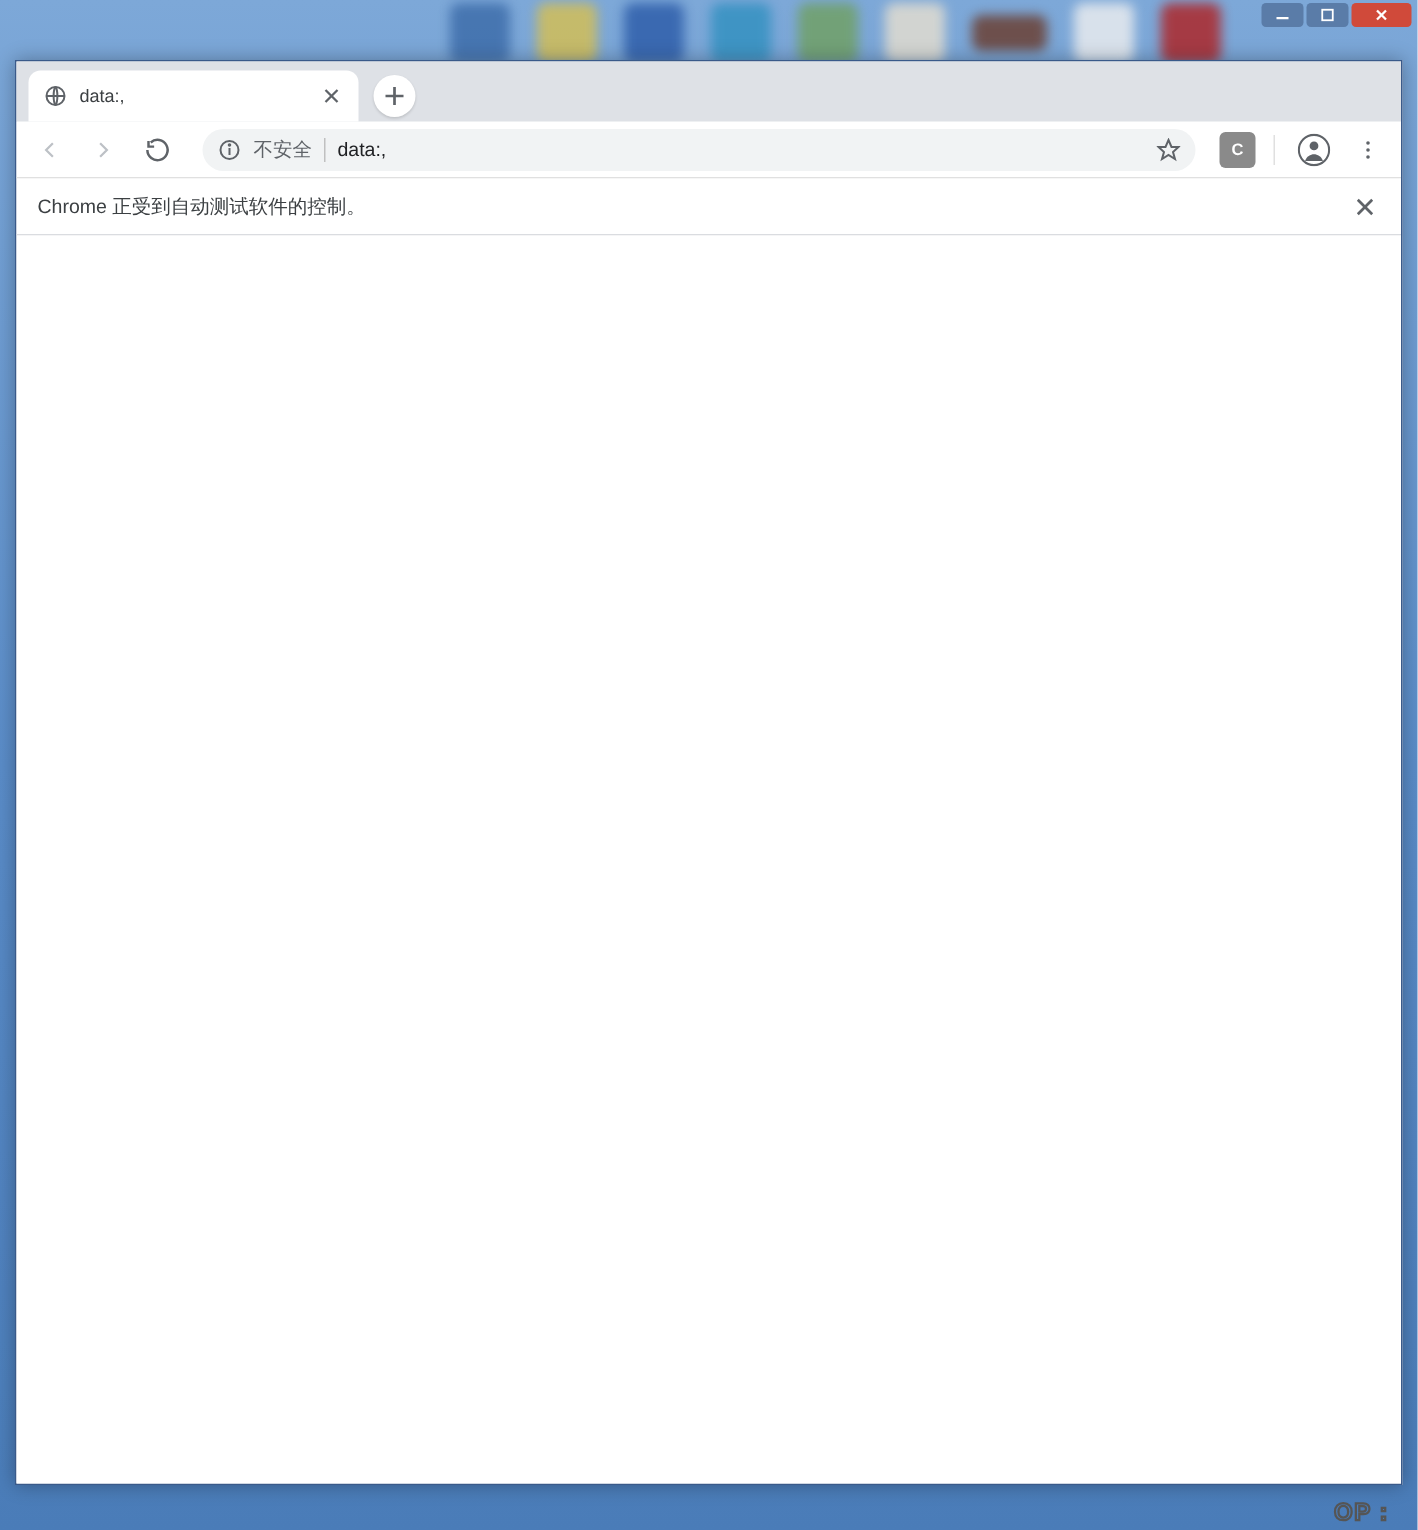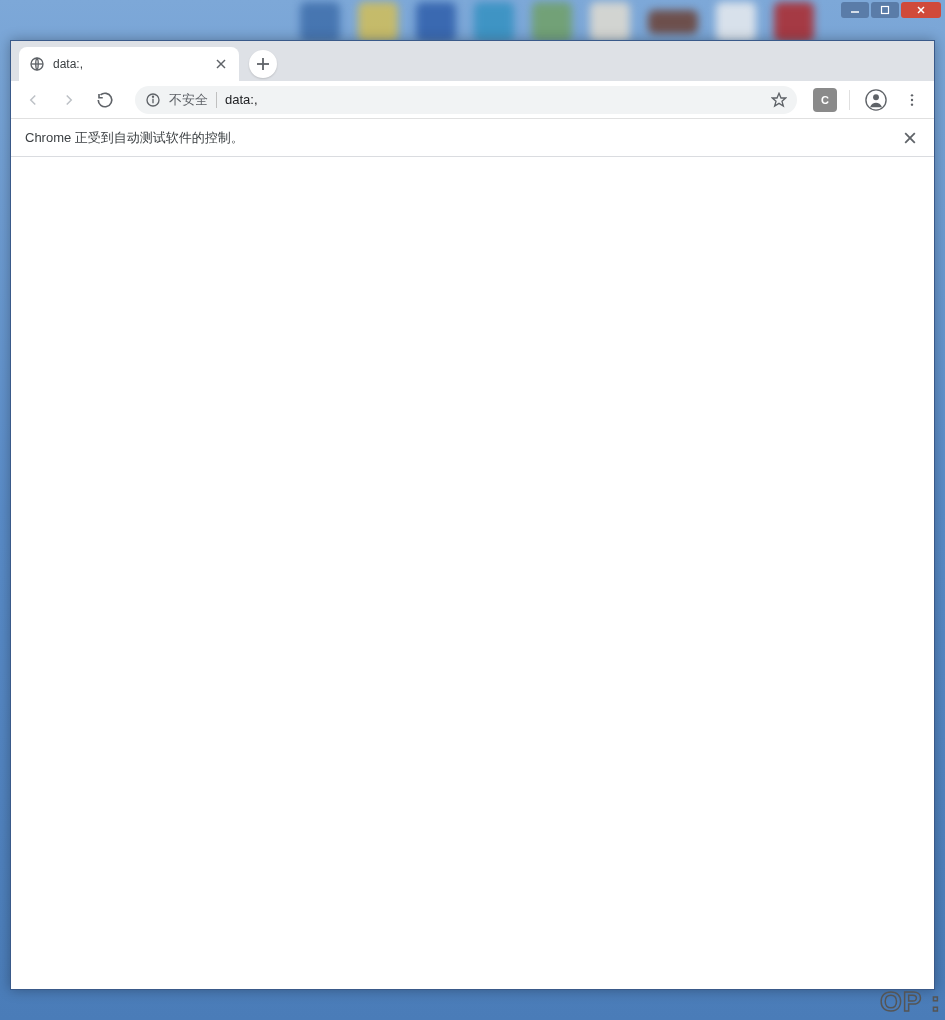--- a/index.html
+++ b/index.html
@@ -226,23 +226,23 @@
 
     .content-area {
       flex: 1;
       background: #fff;
     }
 
     
     .watermark {
       position: absolute;
       bottom: 2px;
-      right: 4px;
+      right: 19px;
       font-family: Arial, sans-serif;
-      font-size: 28px;
+      font-size: 16px;
       font-weight: 600;
       color: transparent;
       -webkit-text-stroke: 1.5px #555;
       letter-spacing: 1px;
     }
 
     svg { display: block; }
   </style>
 </head>
 <body>

